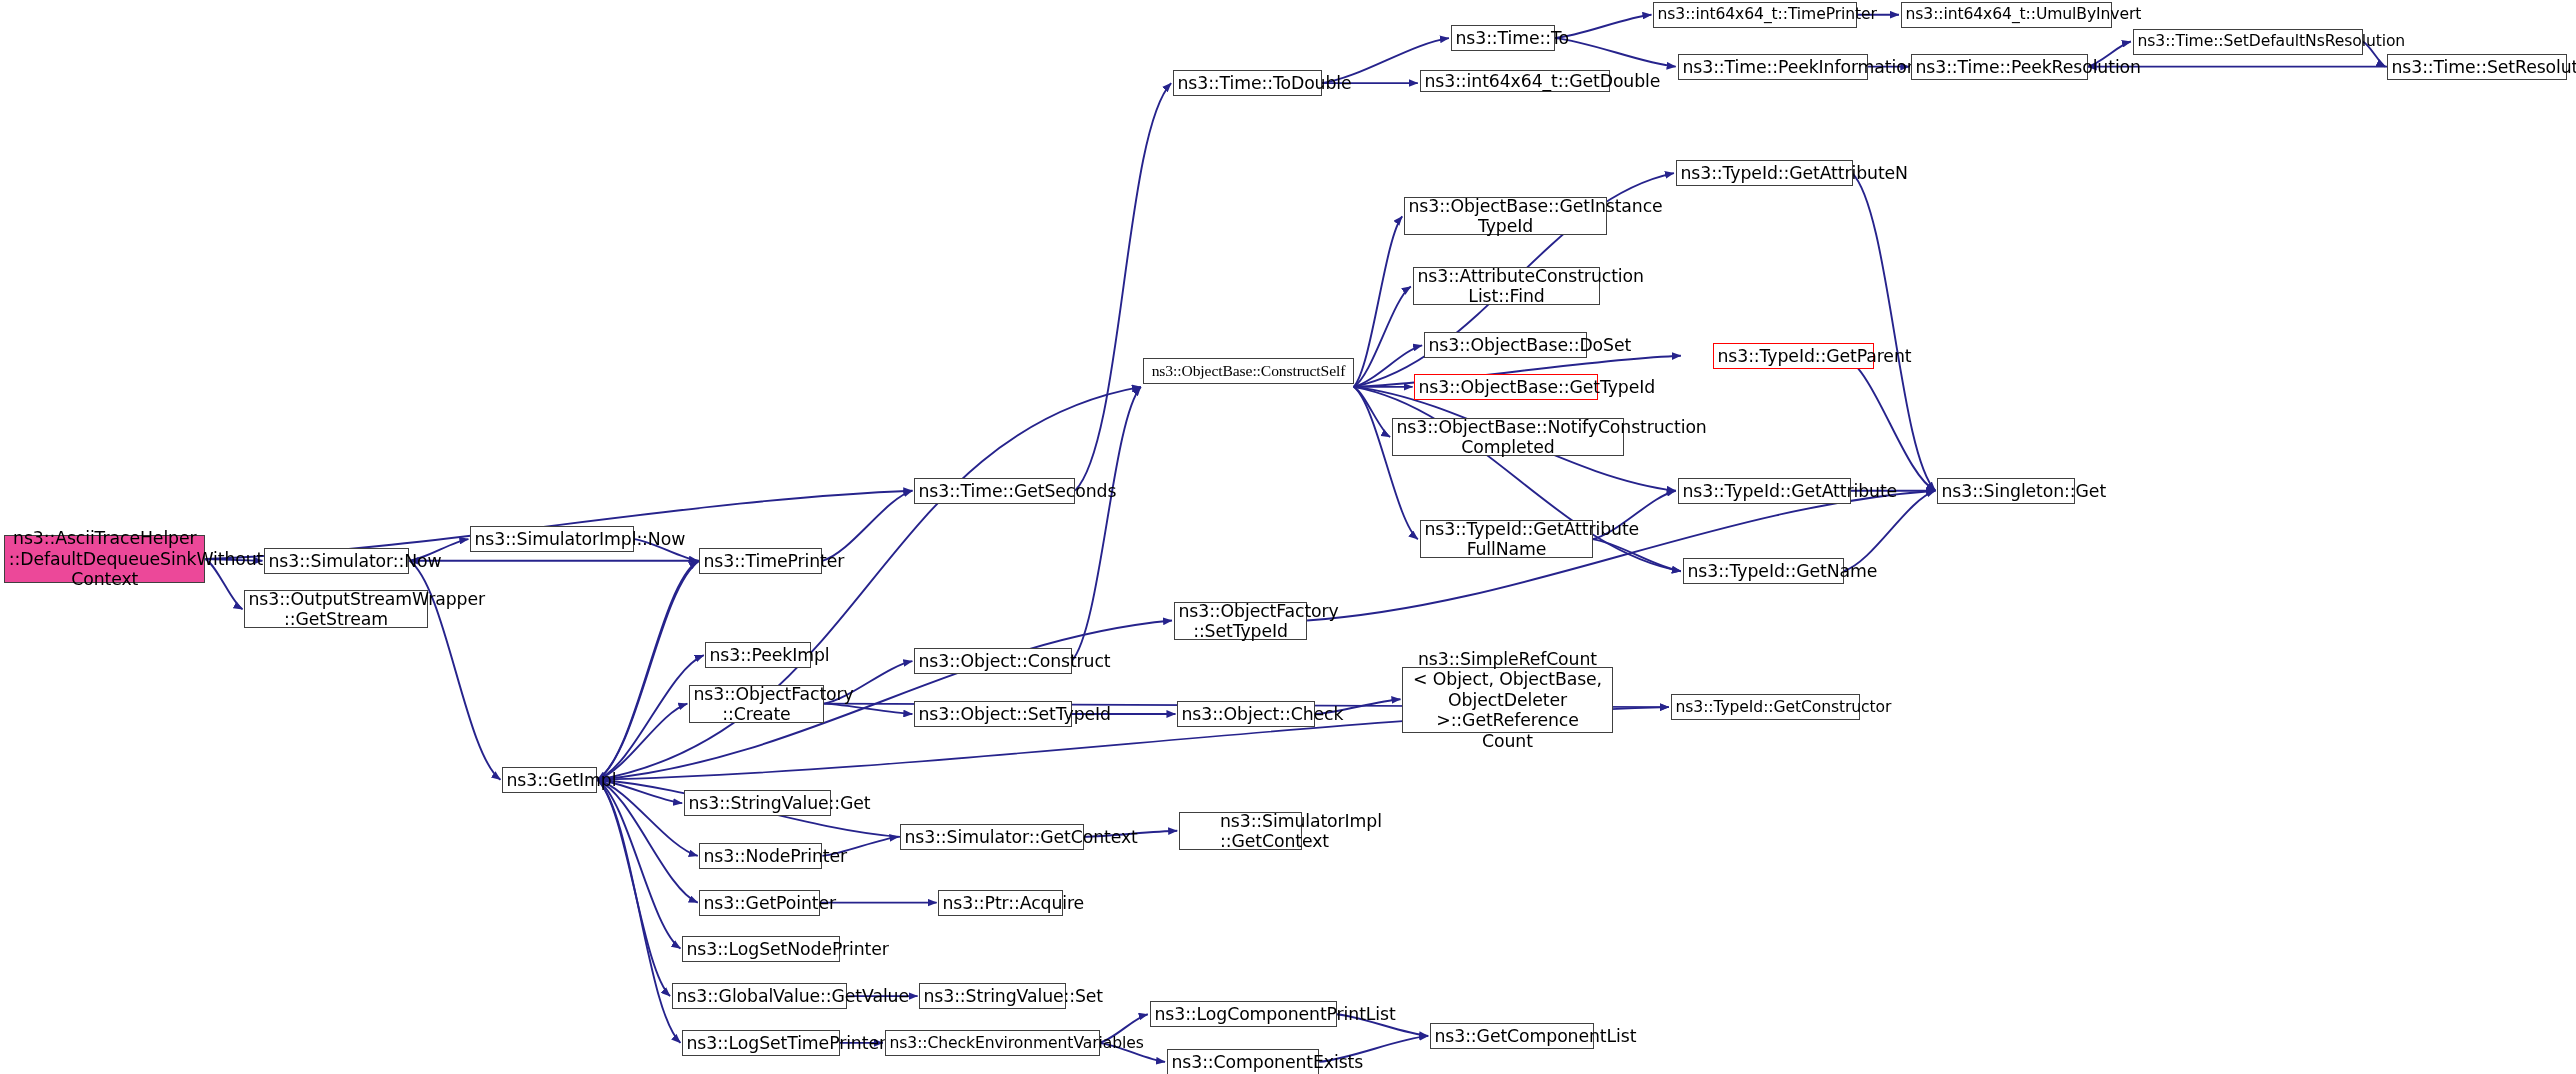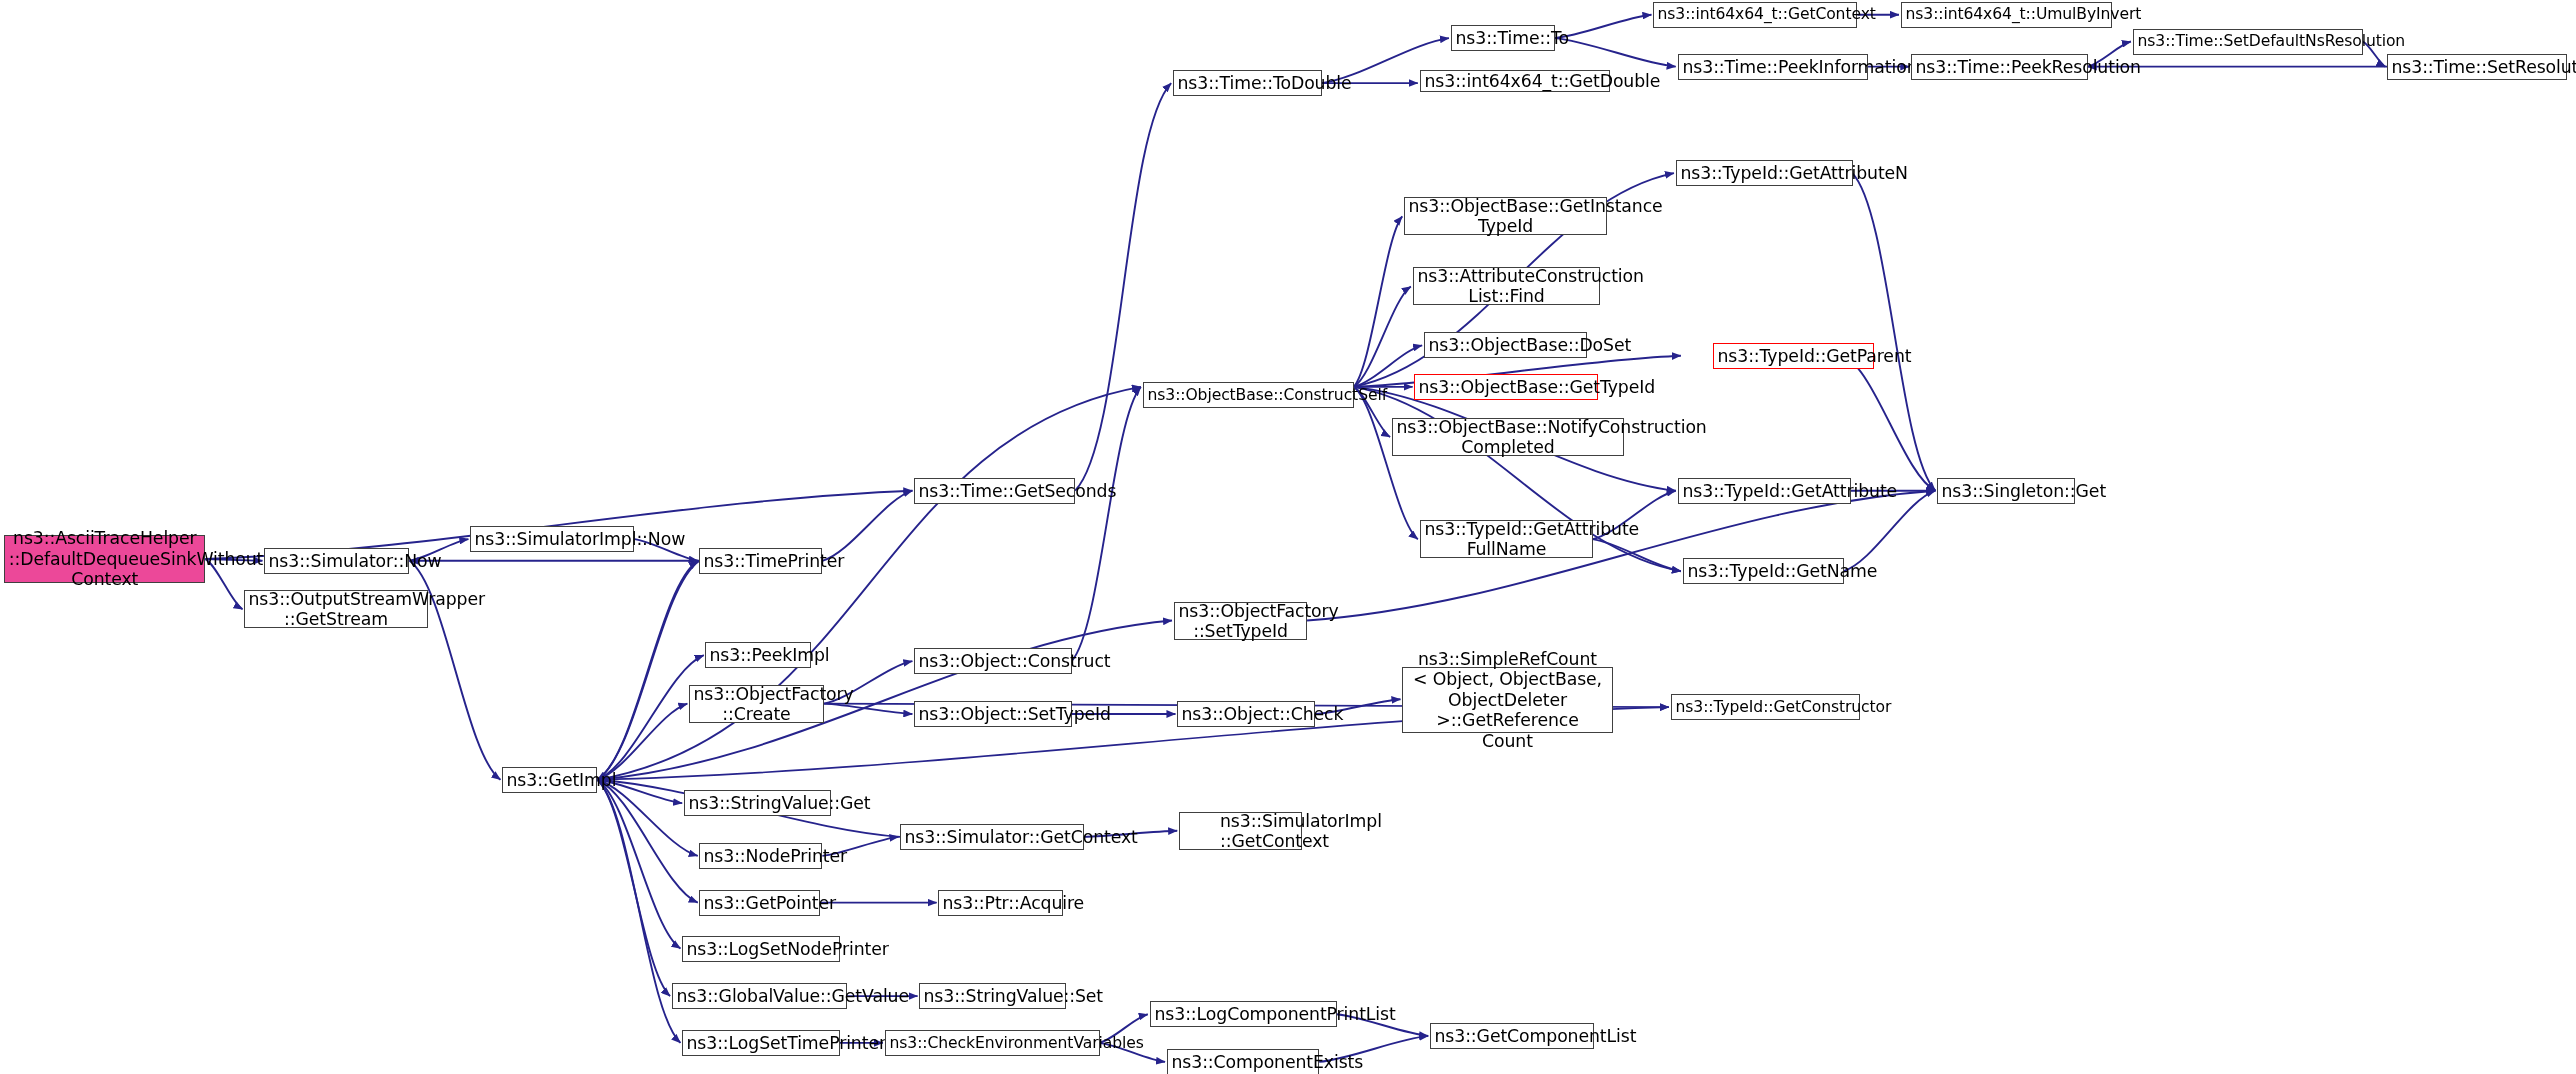--- a/index.html
+++ b/index.html
@@ -99,27 +99,27 @@
 Context</span></div>
       <div class="node" style="left: 264px; top: 548px; width: 145px; height: 26px;"><span class="lbl">ns3::Simulator::Now</span></div>
       <div class="node" style="left: 244px; top: 590px; width: 184px; height: 38px;"><span class="lbl">ns3::OutputStreamWrapper
 ::GetStream</span></div>
       <div class="node" style="left: 470px; top: 526px; width: 164px; height: 26px;"><span class="lbl">ns3::SimulatorImpl::Now</span></div>
       <div class="node" style="left: 699px; top: 548px; width: 123px; height: 26px;"><span class="lbl">ns3::TimePrinter</span></div>
       <div class="node" style="left: 914px; top: 478px; width: 161px; height: 26px;"><span class="lbl">ns3::Time::GetSeconds</span></div>
       <div class="node" style="left: 1173px; top: 70px; width: 149px; height: 26px;"><span class="lbl">ns3::Time::ToDouble</span></div>
       <div class="node" style="left: 1451px; top: 25px; width: 104px; height: 26px;"><span class="lbl">ns3::Time::To</span></div>
       <div class="node" style="left: 1420px; top: 70px; width: 190px; height: 22px; justify-content: flex-end;"><span class="lbl">ns3::int64x64_t::GetDouble</span></div>
-      <div class="node" style="left: 1653px; top: 1.7px; width: 204px; height: 26px;"><span class="lbl" style="font-size: 15.6px;">ns3::int64x64_t::GetContext</span></div>
+      <div class="node" style="left: 1653px; top: 1.7px; width: 204px; height: 26px;"><span class="lbl" style="font-size: 15.6px;">ns3::int64x64_t::TimePrinter</span></div>
       <div class="node" style="left: 1901px; top: 1.7px; width: 211px; height: 26px;"><span class="lbl" style="font-size: 15.6px;">ns3::int64x64_t::UmulByInvert</span></div>
       <div class="node" style="left: 1678px; top: 54px; width: 190px; height: 26px;"><span class="lbl">ns3::Time::PeekInformation</span></div>
       <div class="node" style="left: 1911px; top: 54px; width: 177px; height: 26px;"><span class="lbl">ns3::Time::PeekResolution</span></div>
       <div class="node" style="left: 2133px; top: 28.6px; width: 230px; height: 26px;"><span class="lbl" style="font-size: 15.6px;">ns3::Time::SetDefaultNsResolution</span></div>
       <div class="node" style="left: 2387px; top: 54px; width: 180px; height: 26px;"><span class="lbl">ns3::Time::SetResolution</span></div>
-      <div class="node" style="left: 1143px; top: 382px; width: 211px; height: 26px;"><span class="lbl" style="font-size: 15.6px;">ns3::ObjectBase::ConstructSelf</span></div>
+      <div class="node" style="left: 1143px; top: 358px; width: 211px; height: 26px; font-family: Liberation Serif, serif;"><span class="lbl" style="font-size: 15.6px;">ns3::ObjectBase::ConstructSelf</span></div>
       <div class="node" style="left: 1404px; top: 197px; width: 203px; height: 38px;"><span class="lbl">ns3::ObjectBase::GetInstance
 TypeId</span></div>
       <div class="node" style="left: 1413px; top: 267px; width: 187px; height: 38px;"><span class="lbl">ns3::AttributeConstruction
 List::Find</span></div>
       <div class="node" style="left: 1424px; top: 332px; width: 163px; height: 26px;"><span class="lbl">ns3::ObjectBase::DoSet</span></div>
       <div class="node warn" style="left: 1414px; top: 374px; width: 184px; height: 26px;"><span class="lbl">ns3::ObjectBase::GetTypeId</span></div>
       <div class="node" style="left: 1392px; top: 418px; width: 232px; height: 38px;"><span class="lbl">ns3::ObjectBase::NotifyConstruction
 Completed</span></div>
       <div class="node" style="left: 1676px; top: 160px; width: 177px; height: 26px;"><span class="lbl">ns3::TypeId::GetAttributeN</span></div>
       <div class="node warn" style="left: 1683px; top: 343px; width: 161px; height: 26px; margin-left: 30px;"><span class="lbl">ns3::TypeId::GetParent</span></div>

